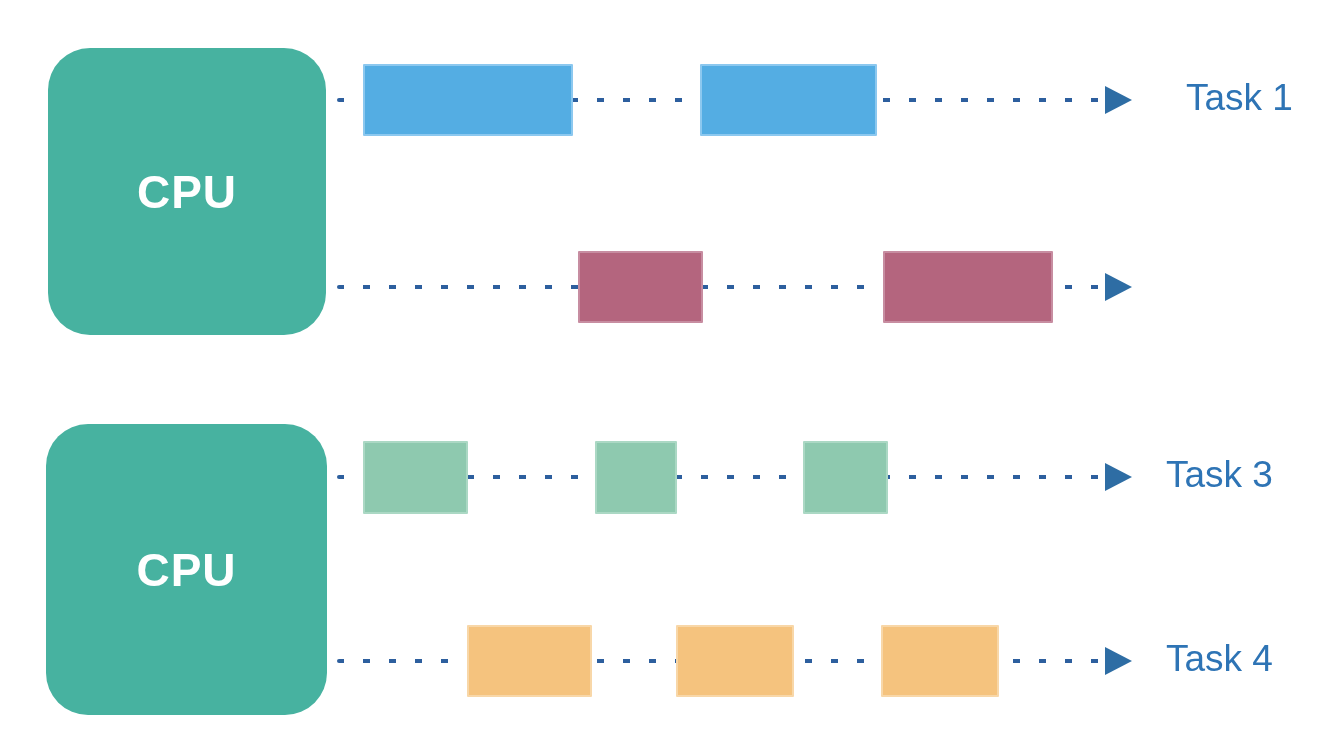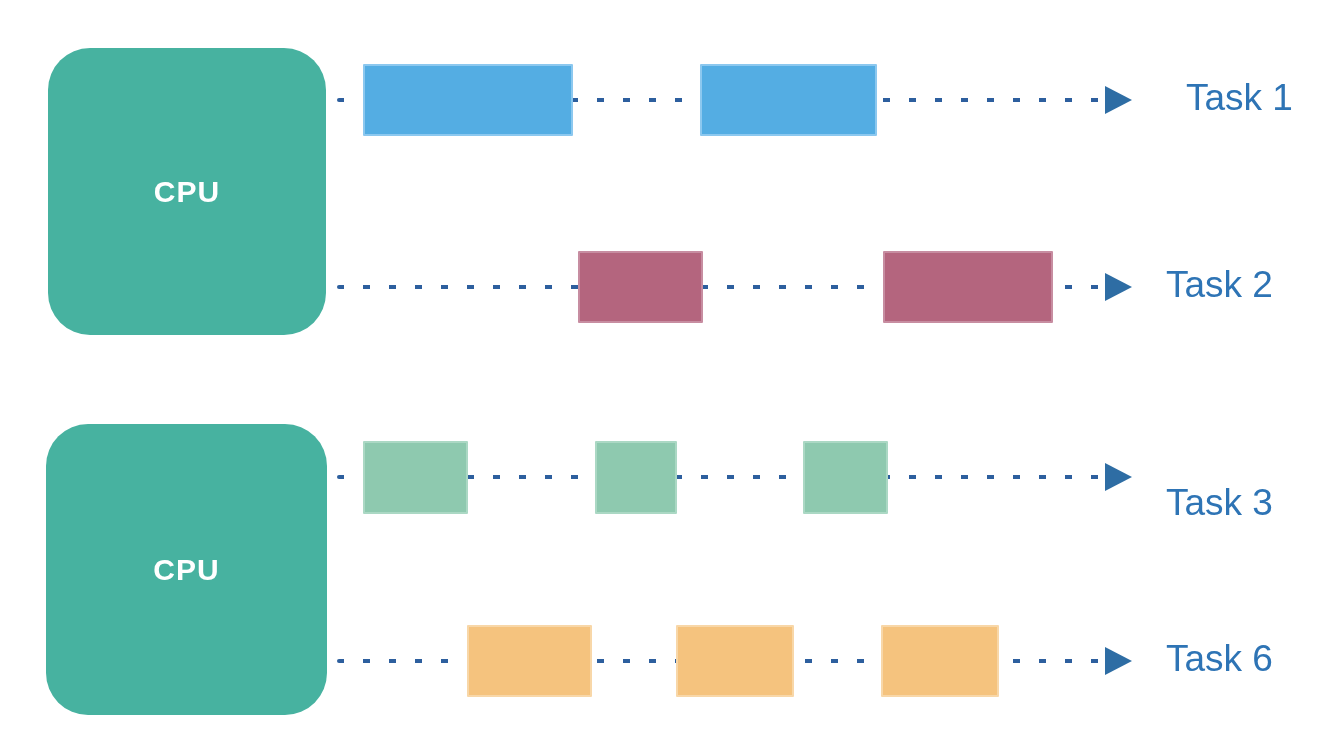--- a/index.html
+++ b/index.html
@@ -18,21 +18,21 @@
   .cpu-box {
     position: absolute;
     border-radius: 42px;
     display: flex;
     align-items: center;
     justify-content: center;
   }
   .cpu-label {
     color: #ffffff;
     font-weight: bold;
-    font-size: 30px;
+    font-size: 46px;
     letter-spacing: 1px;
   }
   .lane-line {
     position: absolute;
     height: 4px;
     border-radius: 2px;
   }
   .exec-block {
     position: absolute;
     border-radius: 1px;
@@ -57,29 +57,28 @@
     </div>
     <div class="lane-line" style="left: 337px; top: 98px; width: 768px; height: 4px; background: repeating-linear-gradient(to right, rgb(45, 95, 158) 0px, rgb(45, 95, 158) 7px, transparent 7px, transparent 26px);"></div>
     <div class="exec-block" style="left: 363px; width: 210px; top: 64px; height: 72px; background: rgb(84, 173, 227); border: 2px solid rgb(140, 200, 239); box-sizing: border-box;"></div>
     <div class="exec-block" style="left: 700px; width: 177px; top: 64px; height: 72px; background: rgb(84, 173, 227); border: 2px solid rgb(140, 200, 239); box-sizing: border-box;"></div>
     <div class="arrow-head" style="left: 1105px; top: 86px; border-top: 14px solid transparent; border-bottom: 14px solid transparent; border-left: 27px solid rgb(46, 109, 164);"></div>
     <div class="task-label" style="left: 1186px; top: 100px; transform: translateY(-54%); color: rgb(46, 116, 181);">Task 1</div>
     <div class="lane-line" style="left: 337px; top: 285px; width: 768px; height: 4px; background: repeating-linear-gradient(to right, rgb(45, 95, 158) 0px, rgb(45, 95, 158) 7px, transparent 7px, transparent 26px);"></div>
     <div class="exec-block" style="left: 578px; width: 125px; top: 251px; height: 72px; background: rgb(180, 101, 126); border: 2px solid rgb(199, 141, 161); box-sizing: border-box;"></div>
     <div class="exec-block" style="left: 883px; width: 170px; top: 251px; height: 72px; background: rgb(180, 101, 126); border: 2px solid rgb(199, 141, 161); box-sizing: border-box;"></div>
     <div class="arrow-head" style="left: 1105px; top: 273px; border-top: 14px solid transparent; border-bottom: 14px solid transparent; border-left: 27px solid rgb(46, 109, 164);"></div>
-    <div class="task-label" style="left: 1166px; top: 287px; transform: translateY(-54%); color: rgb(46, 116, 181);">Task 2</div>
     <div class="cpu-box" style="left: 46px; top: 424px; width: 281px; height: 291px; background: rgb(71, 178, 160);">
       <span class="cpu-label" style="color: rgb(255, 255, 255);">CPU</span>
     </div>
     <div class="lane-line" style="left: 337px; top: 475px; width: 768px; height: 4px; background: repeating-linear-gradient(to right, rgb(45, 95, 158) 0px, rgb(45, 95, 158) 7px, transparent 7px, transparent 26px);"></div>
     <div class="exec-block" style="left: 363px; width: 105px; top: 440.5px; height: 73px; background: rgb(142, 201, 175); border: 2px solid rgb(171, 216, 196); box-sizing: border-box;"></div>
     <div class="exec-block" style="left: 595px; width: 82px; top: 440.5px; height: 73px; background: rgb(142, 201, 175); border: 2px solid rgb(171, 216, 196); box-sizing: border-box;"></div>
     <div class="exec-block" style="left: 803px; width: 85px; top: 440.5px; height: 73px; background: rgb(142, 201, 175); border: 2px solid rgb(171, 216, 196); box-sizing: border-box;"></div>
     <div class="arrow-head" style="left: 1105px; top: 463px; border-top: 14px solid transparent; border-bottom: 14px solid transparent; border-left: 27px solid rgb(46, 109, 164);"></div>
-    <div class="task-label" style="left: 1166px; top: 477px; transform: translateY(-54%); color: rgb(46, 116, 181); margin-top: 28px;">Task 3</div>
+    <div class="task-label" style="left: 1166px; top: 477px; transform: translateY(-54%); color: rgb(46, 116, 181);">Task 3</div>
     <div class="lane-line" style="left: 337px; top: 659px; width: 768px; height: 4px; background: repeating-linear-gradient(to right, rgb(45, 95, 158) 0px, rgb(45, 95, 158) 7px, transparent 7px, transparent 26px);"></div>
     <div class="exec-block" style="left: 467px; width: 125px; top: 625px; height: 72px; background: rgb(245, 195, 126); border: 2px solid rgb(248, 215, 168); box-sizing: border-box;"></div>
     <div class="exec-block" style="left: 676px; width: 118px; top: 625px; height: 72px; background: rgb(245, 195, 126); border: 2px solid rgb(248, 215, 168); box-sizing: border-box;"></div>
     <div class="exec-block" style="left: 881px; width: 118px; top: 625px; height: 72px; background: rgb(245, 195, 126); border: 2px solid rgb(248, 215, 168); box-sizing: border-box;"></div>
     <div class="arrow-head" style="left: 1105px; top: 647px; border-top: 14px solid transparent; border-bottom: 14px solid transparent; border-left: 27px solid rgb(46, 109, 164);"></div>
-    <div class="task-label" style="left: 1166px; top: 661px; transform: translateY(-54%); color: rgb(46, 116, 181);">Task 6</div>
+    <div class="task-label" style="left: 1166px; top: 661px; transform: translateY(-54%); color: rgb(46, 116, 181);">Task 4</div>
   </div>
 
 </body></html>

